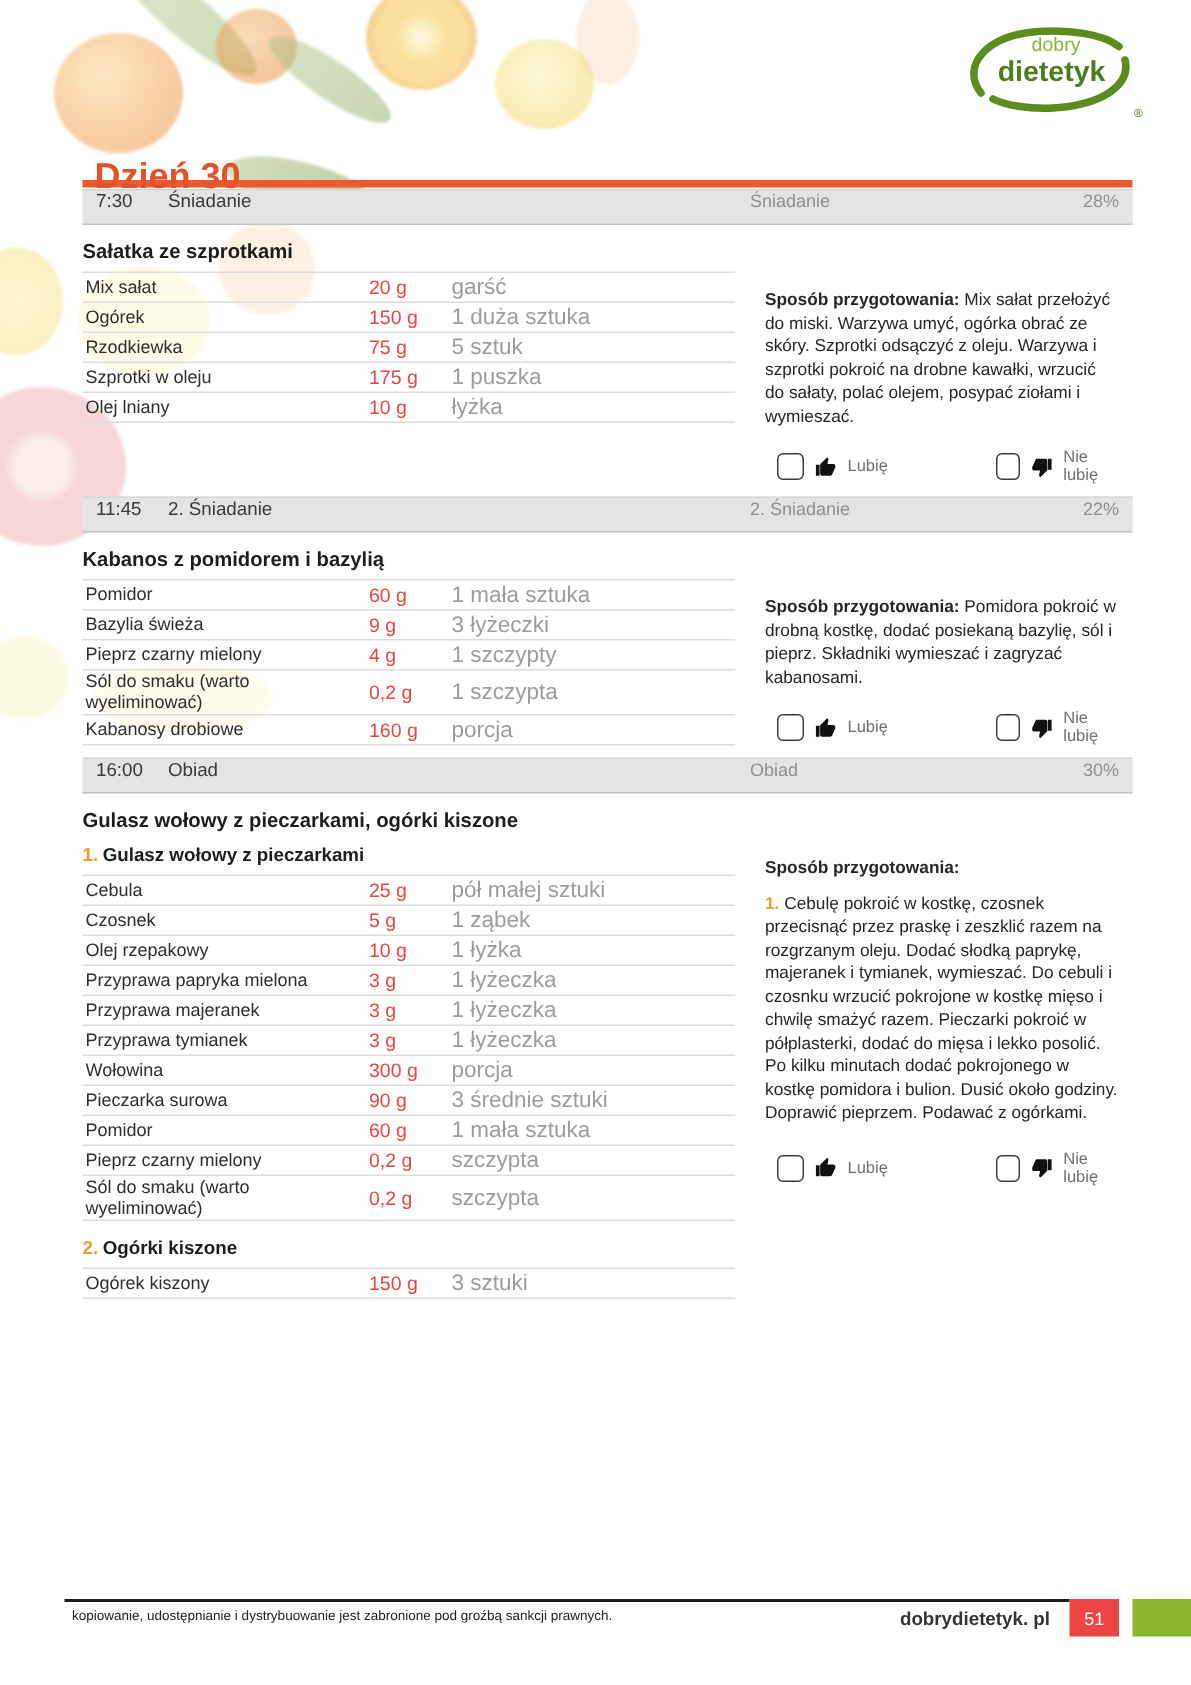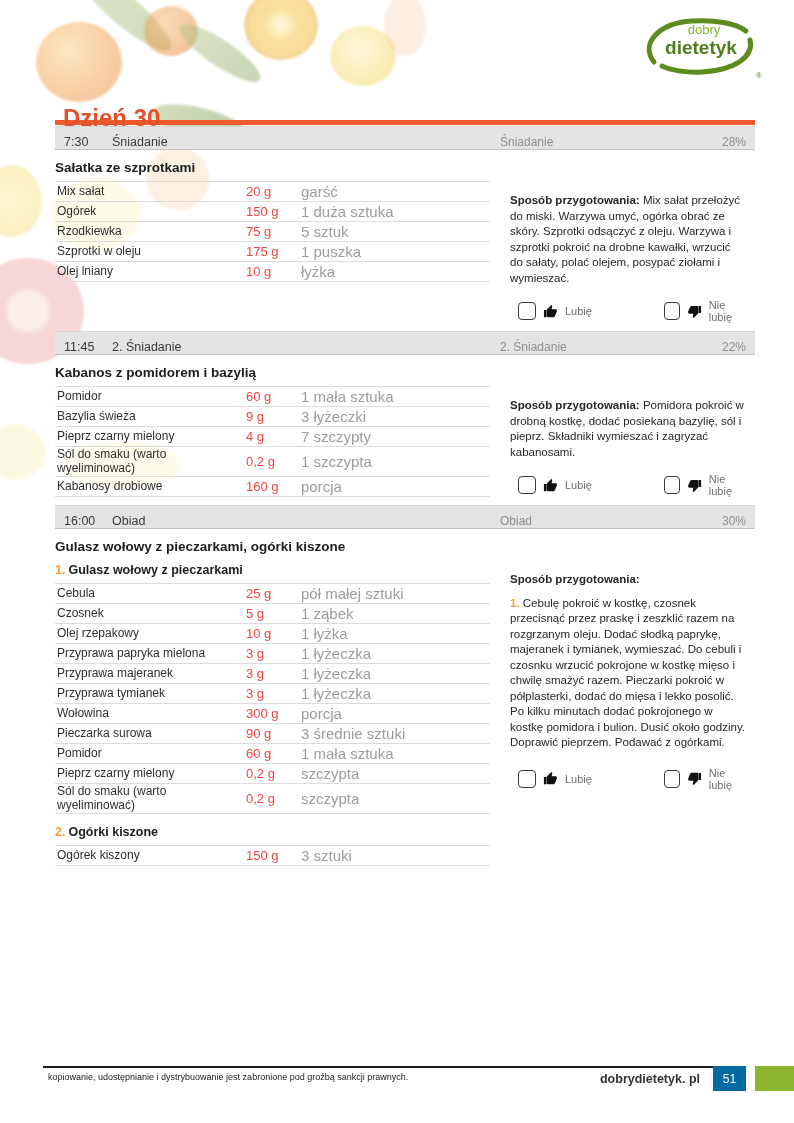--- a/index.html
+++ b/index.html
@@ -28,21 +28,21 @@
   .logo{position:absolute;right:28px;top:16px;width:128px;height:66px;z-index:2}
 
   
   .page-title{position:absolute;left:63px;top:104px;font-size:24px;font-weight:700;color:#e2532c;z-index:2}
 
   .content{position:absolute;left:55px;top:120px;width:700px;z-index:1}
   .accent-bar{height:5px;background:#ee5a2d;margin-bottom:1px}
 
   
   .meal{margin-bottom:8px}
-  .meal-header{position:relative;display:flex;align-items:flex-end;height:24px;background:#e4e4e4;border-bottom:1px solid #c3c3c3;border-top:1px solid #d6d6d6;font-size:12.5px;color:#3a3a3a}
+  .meal-header{position:relative;display:flex;align-items:flex-start;height:24px;background:#e4e4e4;border-bottom:1px solid #c3c3c3;border-top:1px solid #d6d6d6;font-size:12.5px;color:#3a3a3a}
   .meal-time{width:57px;padding-left:9px}
   .meal-name{font-weight:400}
   .meal-summary{position:absolute;left:445px;color:#8f8f8f;font-size:12px}
   .meal-percent{position:absolute;right:9px;color:#8f8f8f;font-size:12px}
 
   .meal-body{display:flex;align-items:flex-start}
   .left-col{width:435px}
   .right-col{width:236px;margin-left:20px;padding-top:43px}
 
   .recipe-title{margin-top:9px;font-size:13.5px;line-height:17px;font-weight:700;color:#1d1d1d}
@@ -65,21 +65,21 @@
   .checkbox{width:18px;height:18px;border:1.5px solid #3d3d3d;border-radius:4px;background:#fff;cursor:pointer}
   .thumb{width:15px;height:15px;fill:#111;flex:none}
   .thumb.down{transform:rotate(180deg)}
   .vote-label{font-size:11px;color:#6e6e6e}
 
   
   .footer{position:absolute;left:43px;top:1066px;width:751px;height:30px;z-index:2}
   .footer-rule{position:absolute;left:0;top:0;width:670px;border-top:2px solid #1c1c1c}
   .footer-copy{position:absolute;left:5px;top:6px;width:410px;font-size:9px;line-height:11.5px;color:#222}
   .footer-site{position:absolute;right:94px;top:6px;font-size:12.5px;font-weight:700;color:#333}
-  .footer-page{position:absolute;left:670px;top:0;width:33px;height:25px;background:#0369a1;color:#fff;font-size:12px;display:flex;align-items:center;justify-content:center}
+  .footer-page{position:absolute;left:670px;top:0;width:33px;height:25px;background:#ef4444;color:#fff;font-size:12px;display:flex;align-items:center;justify-content:center}
   .footer-tab{position:absolute;left:712px;top:0;width:39px;height:25px;background:#8cb52e}
 </style>
 </head>
 <body>
 
 <div class="deco">
   <div class="d-orange1"></div>
   <div class="d-leaf1"></div>
   <div class="d-mandarin"></div>
   <div class="d-leaf2"></div>
@@ -194,21 +194,21 @@
 
             <div class="ing-row">
               <span class="ing-name">Bazylia świeża</span>
               <span class="ing-amount">9 g</span>
               <span class="ing-measure">3 łyżeczki</span>
             </div>
 
             <div class="ing-row">
               <span class="ing-name">Pieprz czarny mielony</span>
               <span class="ing-amount">4 g</span>
-              <span class="ing-measure">7 szczypty</span>
+              <span class="ing-measure">1 szczypty</span>
             </div>
 
             <div class="ing-row">
               <span class="ing-name">Sól do smaku (warto wyeliminować)</span>
               <span class="ing-amount">0,2 g</span>
               <span class="ing-measure">1 szczypta</span>
             </div>
 
             <div class="ing-row">
               <span class="ing-name">Kabanosy drobiowe</span>

